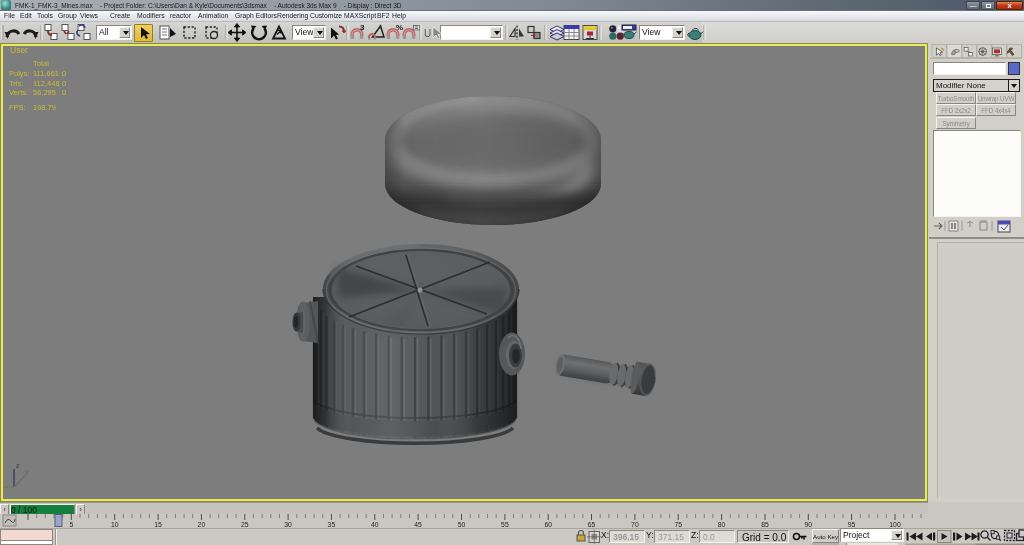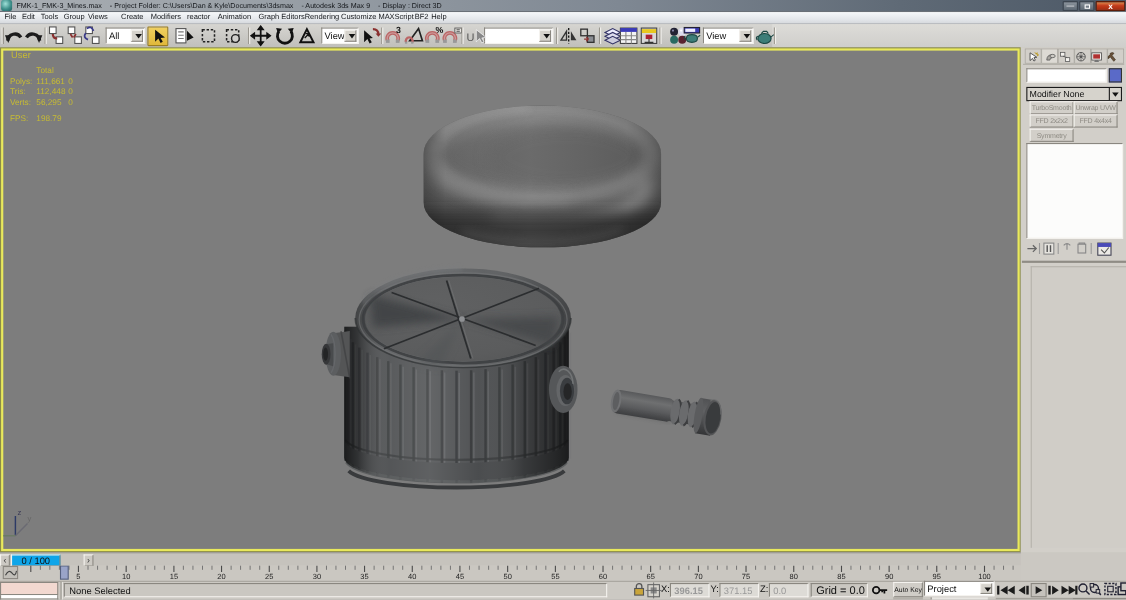--- a/index.html
+++ b/index.html
@@ -478,21 +478,21 @@
       <path d="M 53,4 v -1 h 5 v 1" stroke="#888" fill="none"></path>
 <path d="M 64,3 v 10" stroke="#999"></path>
 <rect x="70" y="3" width="12" height="11" fill="#eceae6" stroke="#445"></rect>
       <rect x="70" y="3" width="12" height="3.5" fill="#4a4ab8"></rect>
       <path d="M 73,9 l 3,3 4,-5" stroke="#555" fill="none"></path>
 </svg>
     <div class="a" style="left:929px;top:237px;width:95px;height:2px;background:#8f8c85;"></div>
     <div class="a" style="left:937px;top:242px;width:87px;height:256px;background:#d0cdc7;border-left:1px solid #b5b2ab;border-top:1px solid #b5b2ab;"></div>
 <div class="a" style="left:0;top:502px;width:928px;height:12px;background:#c6c3bd;border-top:1px solid #96948d;">
       <div class="a rais" style="left:0;top:0.5px;width:9px;height:11px;background:#ccc9c3;font-size:8px;color:#333;text-align:center;line-height:10px;">‹</div>
-      <div class="a rais" style="left:10px;top:0.5px;width:45px;height:11px;background:#0ea5e9;text-align:center;font-size:8.5px;color:#111;line-height:10px;">0 / 100</div>
+      <div class="a rais" style="left:10px;top:0.5px;width:65px;height:11px;background:#15803d;font-size:8.5px;color:#111;line-height:10px;">0 / 100</div>
       <div class="a rais" style="left:76px;top:0.5px;width:9px;height:11px;background:#ccc9c3;font-size:8px;color:#333;text-align:center;line-height:10px;">›</div>
     </div>
     <svg class="a" style="left:0;top:514px;" width="928" height="14" viewBox="0 0 928 14">
       <rect x="0" y="0" width="928" height="14" fill="#cac7c1"></rect>
       <line x1="28.0" y1="0" x2="28.0" y2="6" stroke="#4a4a4a" stroke-width="1"></line>
       <line x1="36.7" y1="0" x2="36.7" y2="4" stroke="#6a6a6a" stroke-width="0.8"></line>
       <line x1="45.3" y1="0" x2="45.3" y2="4" stroke="#6a6a6a" stroke-width="0.8"></line>
       <line x1="54.0" y1="0" x2="54.0" y2="4" stroke="#6a6a6a" stroke-width="0.8"></line>
       <line x1="62.7" y1="0" x2="62.7" y2="4" stroke="#6a6a6a" stroke-width="0.8"></line>
       <line x1="71.3" y1="0" x2="71.3" y2="6" stroke="#4a4a4a" stroke-width="1"></line>
@@ -615,23 +615,20 @@
       <line x1="912.3" y1="0" x2="912.3" y2="4" stroke="#6a6a6a" stroke-width="0.8"></line>
       <line x1="921.0" y1="0" x2="921.0" y2="4" stroke="#6a6a6a" stroke-width="0.8"></line>
       <rect x="3" y="1" width="13" height="11" fill="#c2bfb9" stroke="#8a8780"></rect>
       <path d="M 5,9 q 3,-6 6,-2 t 4,-2" stroke="#444" fill="none"></path>
       <rect x="55" y="0.5" width="7" height="12" fill="#9aa4c8" stroke="#55607e"></rect>
     </svg>
     <div class="a" style="left:0;top:528px;width:1024px;height:17px;background:#ccc9c3;border-top:1px solid #a8a59e;"></div>
     <div class="a" style="left:0;top:529px;width:53px;height:12px;background:#f2d8d0;border:1px solid #8a8780;"></div>
     <div class="a" style="left:0;top:541px;width:53px;height:4px;background:#ffffff;border:1px solid #8a8780;border-top:none;"></div>
     <div class="a" style="left:55px;top:529px;width:2px;height:16px;border-left:1px solid #96938c;border-right:1px solid #f2f0ec;"></div>
-    <div class="a sunk" style="left:58px;top:530px;width:494px;height:13px;background:#cac7c1;">
-      <div class="a" style="left:4px;top:1px;font-size:8.5px;color:#111;">None Selected</div>
-    </div>
     <svg class="a" style="left:556px;top:528px;" width="60" height="17" viewBox="0 0 60 17">
 <rect x="21" y="7" width="8" height="6" fill="#caa53a" stroke="#555"></rect>
       <path d="M 22.5,7 v -2 a 2.5,2.5 0 0 1 5,0 v 2" fill="none" stroke="#555" stroke-width="1.2"></path>
 <rect x="33" y="3.5" width="10.5" height="11" fill="#d6d3cc" stroke="#666"></rect>
       <rect x="35.5" y="6" width="5.5" height="5.5" fill="#888"></rect>
       <path d="M 38.2,1.5 v 14.5 M 31,8.8 h 14.5" stroke="#666" stroke-width="0.8"></path>
 </svg>
     <div class="a" style="left:601px;top:530px;font-size:8.5px;color:#111;">X:</div>
     <div class="a sunk" style="left:609px;top:529.5px;width:36px;height:13px;background:#dddbd6;">
       <div class="a" style="left:3px;top:1px;font-size:8.5px;color:#999;font-weight:bold;">396.15</div>

